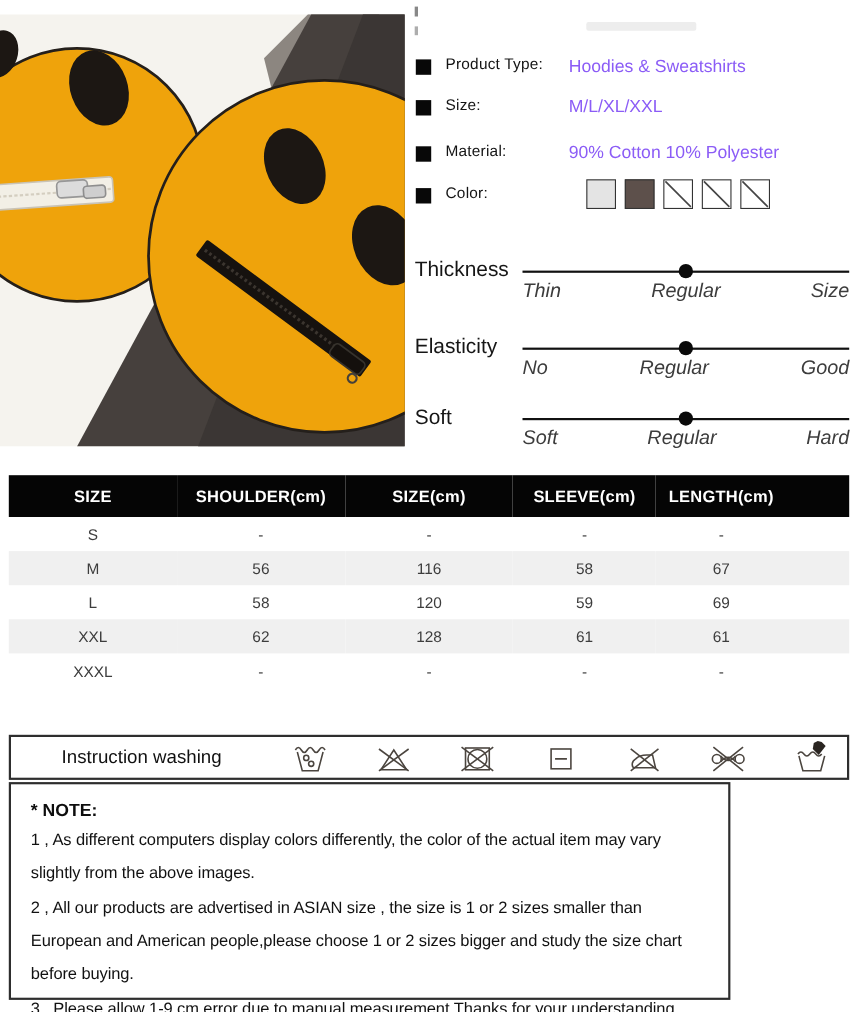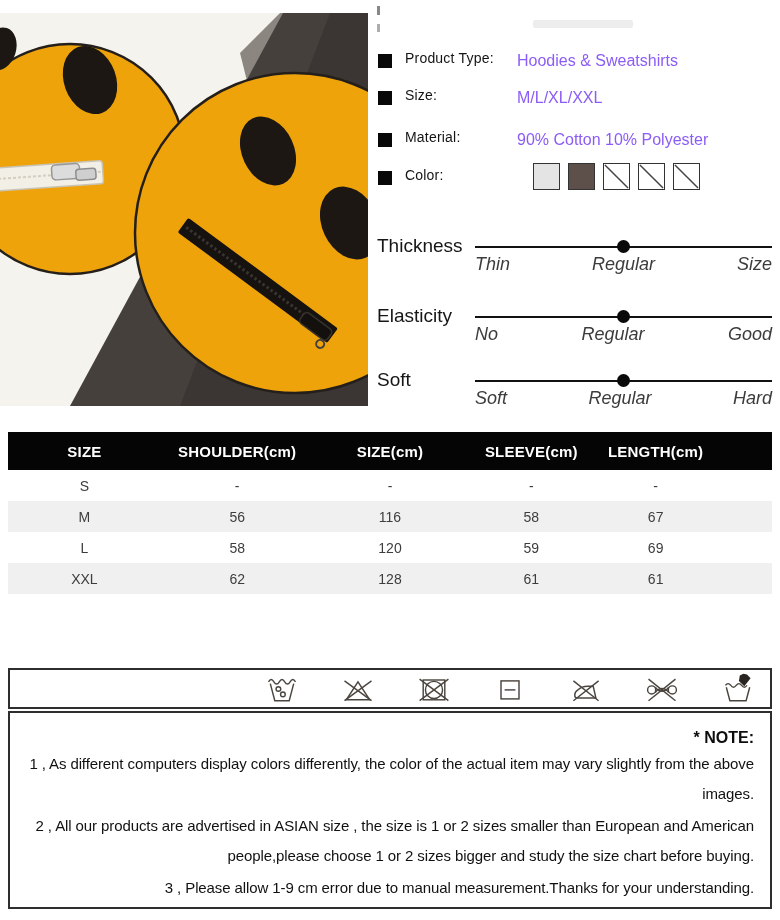--- a/index.html
+++ b/index.html
@@ -39,22 +39,22 @@
   
   .wash-box{position:absolute;left:8px;top:668px;width:764px;height:41px;border:2px solid #2e2e2e;
     box-sizing:border-box;}
   .wash-title{position:absolute;left:46px;top:50%;transform:translateY(-50%);font-size:17px;color:#101010;}
   .wash-icons{position:absolute;left:254px;right:14px;top:0;height:100%;display:flex;
     justify-content:space-between;align-items:center;}
   .wicon{width:36px;height:32px;}
   .wicon path,.wicon line,.wicon circle,.wicon rect,.wicon polyline{fill:none;stroke:#4b453f;stroke-width:1.6;}
   .wicon .fill{fill:#2a2521;stroke:none;}
   
-  .note-box{position:absolute;left:8px;top:711px;width:764px;height:198px;border:2px solid #2e2e2e;
-    box-sizing:border-box;padding:8px 16px 0 16px;text-align:right;}
+  .note-box{position:absolute;left:8px;top:711px;width:656px;height:198px;border:2px solid #2e2e2e;
+    box-sizing:border-box;padding:8px 16px 0 16px;}
   .note-title{font-size:16px;font-weight:bold;color:#0d0d0d;margin:8px 0 2px 2px;}
   .note-box p{margin:0 0 2px 2px;font-size:15px;line-height:30px;color:#111;letter-spacing:-0.1px;}
 </style>
 </head>
 <body>
 
 <div class="photo">
   <svg width="368" height="393" viewBox="0 0 368 393">
 
     <rect x="0" y="0" width="368" height="393" fill="#f5f3ee"></rect>
@@ -210,24 +210,32 @@
       <td>59</td>
       <td class="last">69</td>
     </tr>
     <tr>
       <td>XXL</td>
       <td>62</td>
       <td>128</td>
       <td>61</td>
       <td class="last">61</td>
     </tr>
+    <tr>
+      <td>XXXL</td>
+      <td>-</td>
+      <td>-</td>
+      <td>-</td>
+      <td class="last">-</td>
+    </tr>
   </tbody>
 </table>
 
 <div class="wash-box">
+  <span class="wash-title">Instruction washing</span>
   <div class="wash-icons">
     <svg class="wicon" viewBox="0 0 40 34">
       <path d="M5 9 q3 -5 6 0 q3 5 6 0 q3 -5 6 0 q3 5 6 0 q3 -5 6 0"></path>
       <path d="M7 11 L12 30 L28 30 L33 11"></path>
       <circle cx="16" cy="17" r="2.6"></circle>
         <circle cx="21" cy="23" r="2.6"></circle>
     </svg>
     <svg class="wicon" viewBox="0 0 40 34">
       <path d="M20 9 L33 29 L7 29 Z"></path>
       <line x1="5" y1="8" x2="35" y2="30"></line>

